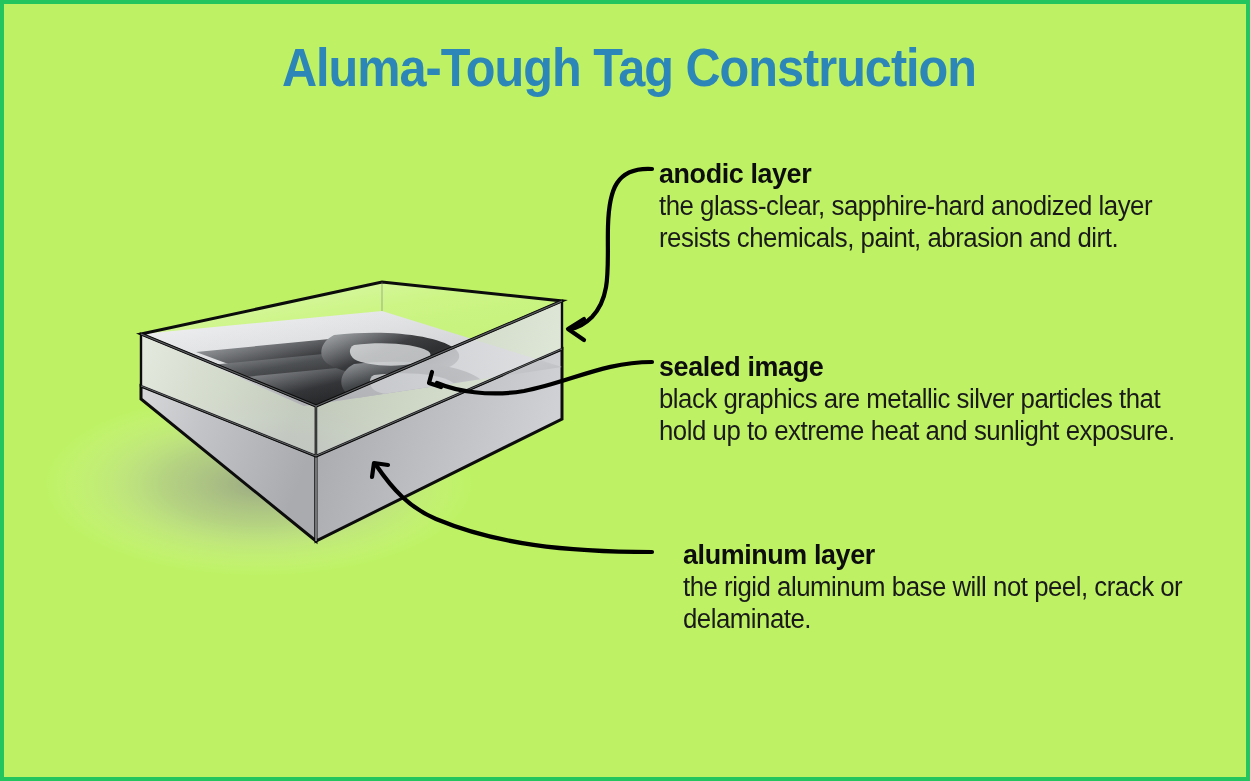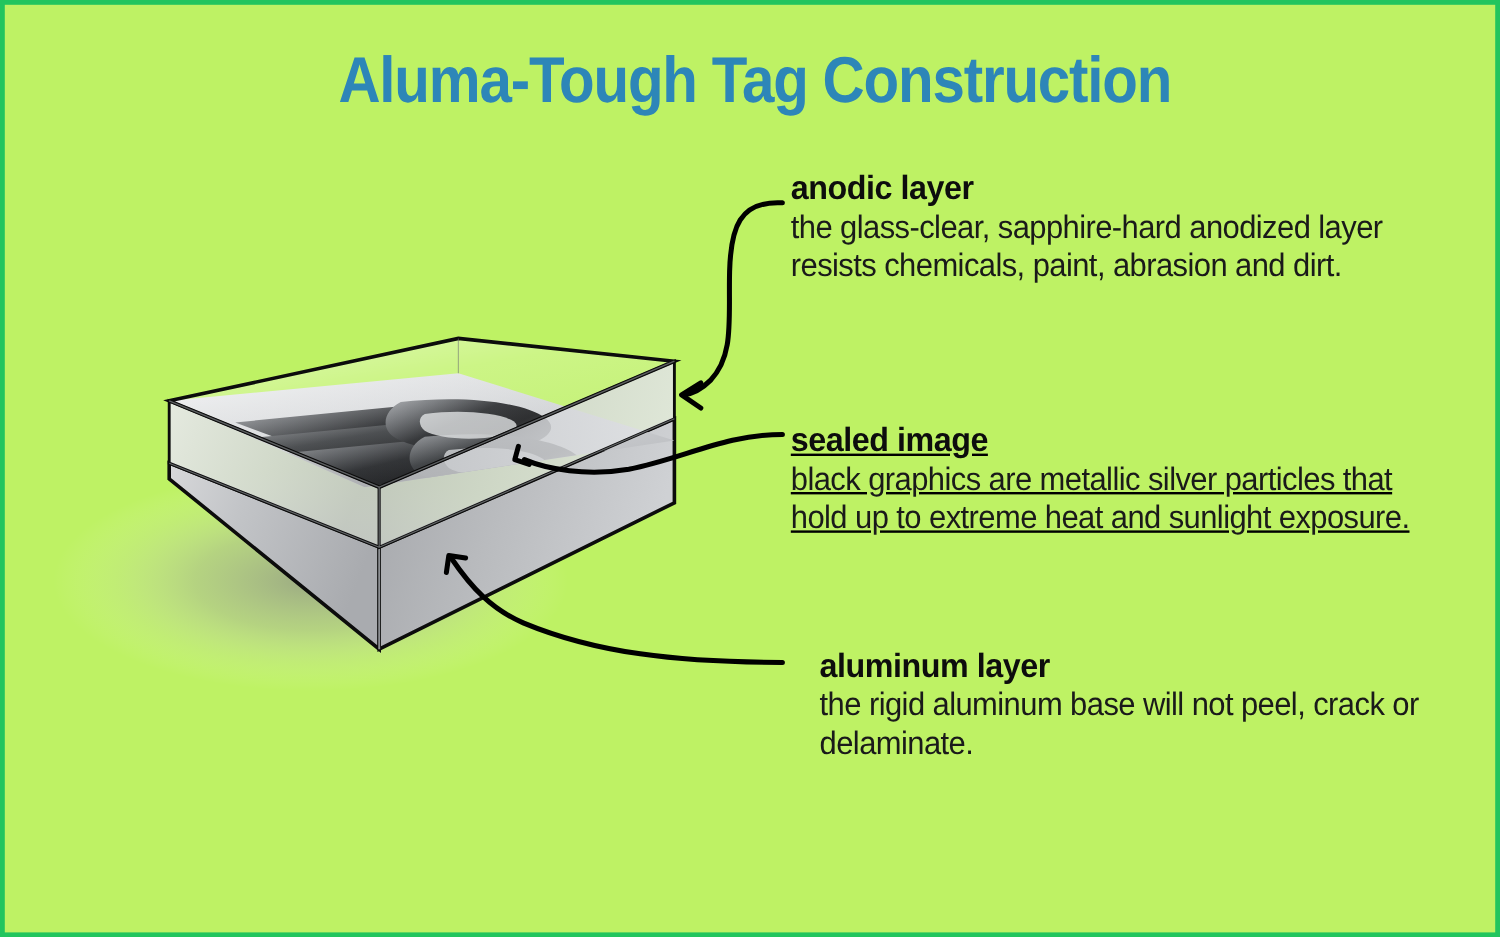--- a/index.html
+++ b/index.html
@@ -68,22 +68,22 @@
     font-family: "Liberation Sans", "DejaVu Sans", sans-serif;
     font-weight: normal;
     font-size: 27px;
     color: #1a1a1a;
     line-height: 1.18;
     letter-spacing: -0.5px;
     margin: 0;
     transform: scaleX(0.955);
     transform-origin: 0 50%;
   }
-  #callout-anodic   { top: 138px; }
-  #callout-sealed   { top: 348px; text-decoration: underline; }
+  #callout-anodic   { top: 155px; }
+  #callout-sealed   { top: 348px; }
   #callout-aluminum { top: 536px; margin-left: 24px; }
 
   
   #arrows {
     position: absolute;
     left: 0; top: 0;
     width: 1250px;
     height: 781px;
     pointer-events: none;
   }

